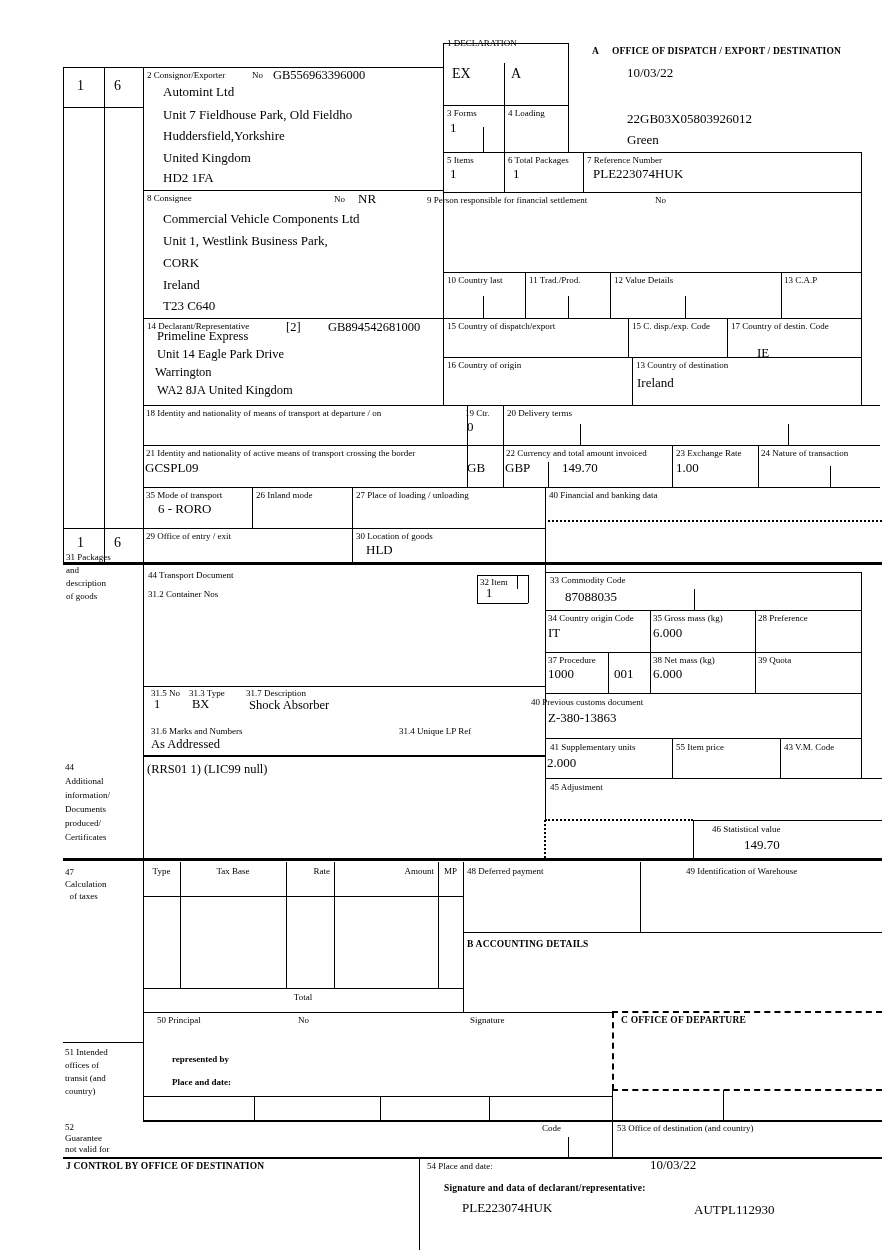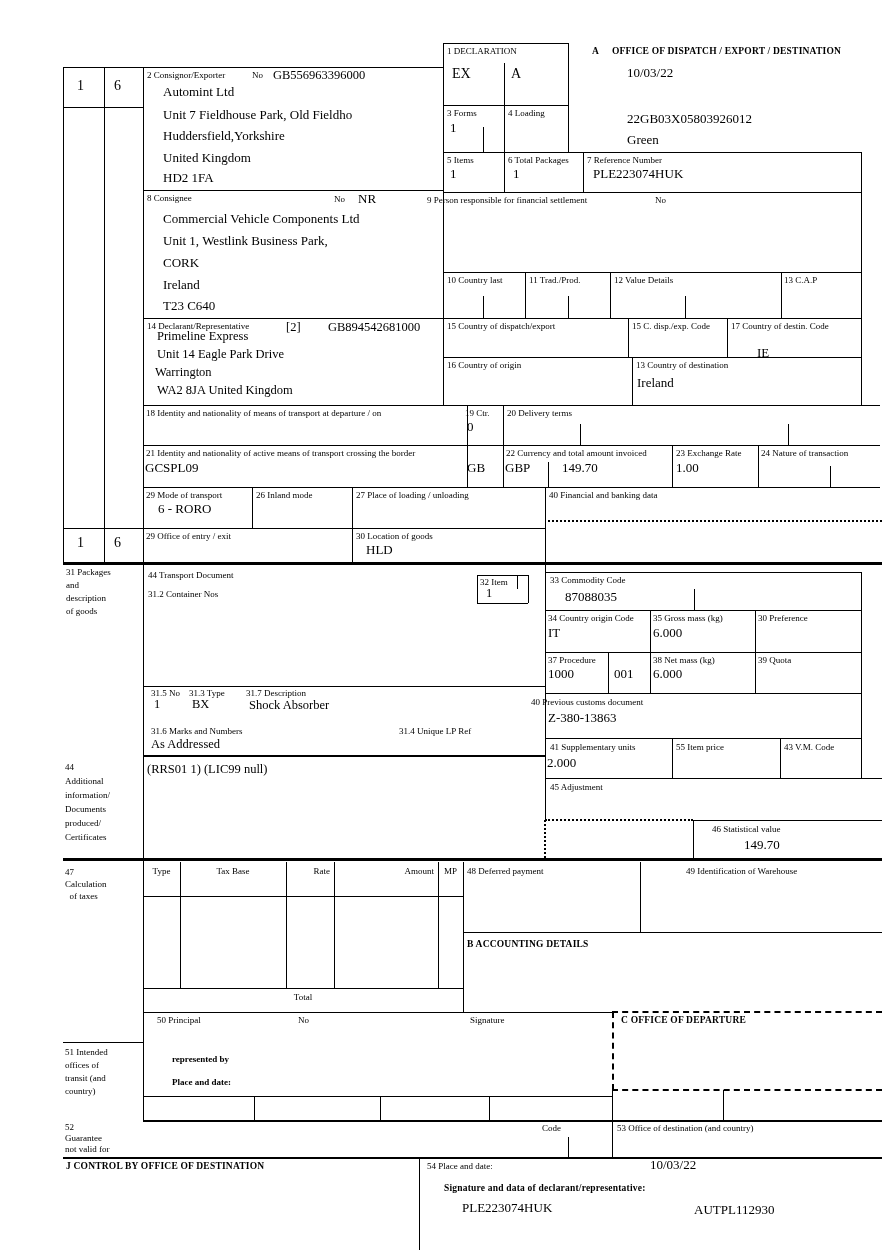--- a/index.html
+++ b/index.html
@@ -123,21 +123,21 @@
   <i class="l" style="left:830px;top:466px;width:1px;height:21px"></i>
   <i class="l" style="left:517px;top:575px;width:1px;height:14px"></i>
   <i class="l" style="left:694px;top:589px;width:1px;height:21px"></i>
   <i class="dot-h" style="left:548px;top:520px;width:334px"></i>
 
   <div class="big" style="left:77px;top:78px">1</div>
   <div class="big" style="left:114px;top:78px">6</div>
   <div class="big" style="left:77px;top:535px">1</div>
   <div class="big" style="left:114px;top:535px">6</div>
 
-  <div class="lbl" style="left:447px;top:46px">1 DECLARATION</div>
+  <div class="lbl" style="left:447px;top:38px">1 DECLARATION</div>
   <div class="big" style="left:452px;top:66px">EX</div>
   <div class="big" style="left:511px;top:66px">A</div>
   <div class="hdr" style="left:592px;top:46px">A</div>
   <div class="hdr" style="left:612px;top:46px">OFFICE OF DISPATCH / EXPORT / DESTINATION</div>
   <div class="val v13" style="left:627px;top:66px">10/03/22</div>
   <div class="val v13" style="left:627px;top:112px">22GB03X05803926012</div>
   <div class="val v13" style="left:627px;top:133px">Green</div>
 
   <div class="lbl" style="left:147px;top:70px">2 Consignor/Exporter</div>
   <div class="lbl" style="left:252px;top:70px">No</div>
@@ -197,44 +197,44 @@
   <div class="lbl" style="left:146px;top:448px">21 Identity and nationality of active means of transport crossing the border</div>
   <div class="val v13" style="left:145px;top:461px">GCSPL09</div>
   <div class="val v13" style="left:467px;top:461px">GB</div>
   <div class="lbl" style="left:506px;top:448px">22 Currency and total amount invoiced</div>
   <div class="val v13" style="left:505px;top:461px">GBP</div>
   <div class="val v13" style="left:562px;top:461px">149.70</div>
   <div class="lbl" style="left:676px;top:448px">23 Exchange Rate</div>
   <div class="val v13" style="left:676px;top:461px">1.00</div>
   <div class="lbl" style="left:761px;top:448px">24 Nature of transaction</div>
 
-  <div class="lbl" style="left:146px;top:490px">29 Mode of transport</div>
+  <div class="lbl" style="left:146px;top:490px">35 Mode of transport</div>
   <div class="val v13" style="left:158px;top:502px">6 - RORO</div>
   <div class="lbl" style="left:256px;top:490px">26 Inland mode</div>
   <div class="lbl" style="left:356px;top:490px">27 Place of loading / unloading</div>
   <div class="lbl" style="left:549px;top:490px">40 Financial and banking data</div>
   <div class="lbl" style="left:146px;top:531px">29 Office of entry / exit</div>
   <div class="lbl" style="left:356px;top:531px">30 Location of goods</div>
   <div class="val v13" style="left:366px;top:543px">HLD</div>
 
-  <div class="ml" style="left:66px;top:566px">31 Packages
+  <div class="ml" style="left:66px;top:551px">31 Packages
 and
 description
 of goods</div>
   <div class="lbl" style="left:148px;top:570px">44 Transport Document</div>
   <div class="lbl" style="left:148px;top:589px">31.2 Container Nos</div>
   <div class="lbl" style="left:480px;top:577px">32 Item</div>
   <div class="val" style="left:486px;top:586px">1</div>
   <div class="lbl" style="left:550px;top:575px">33 Commodity Code</div>
   <div class="val v13" style="left:565px;top:590px">87088035</div>
   <div class="lbl" style="left:548px;top:613px">34 Country origin Code</div>
   <div class="val v13" style="left:548px;top:626px">IT</div>
   <div class="lbl" style="left:653px;top:613px">35 Gross mass (kg)</div>
   <div class="val v13" style="left:653px;top:626px">6.000</div>
-  <div class="lbl" style="left:758px;top:613px">30 Preference</div>
+  <div class="lbl" style="left:758px;top:613px">28 Preference</div>
   <div class="lbl" style="left:548px;top:655px">37 Procedure</div>
   <div class="val v13" style="left:548px;top:667px">1000</div>
   <div class="val v13" style="left:614px;top:667px">001</div>
   <div class="lbl" style="left:653px;top:655px">38 Net mass (kg)</div>
   <div class="val v13" style="left:653px;top:667px">6.000</div>
   <div class="lbl" style="left:758px;top:655px">39 Quota</div>
   <div class="lbl" style="left:151px;top:688px">31.5 No</div>
   <div class="val" style="left:154px;top:697px">1</div>
   <div class="lbl" style="left:189px;top:688px">31.3 Type</div>
   <div class="val" style="left:192px;top:697px">BX</div>

